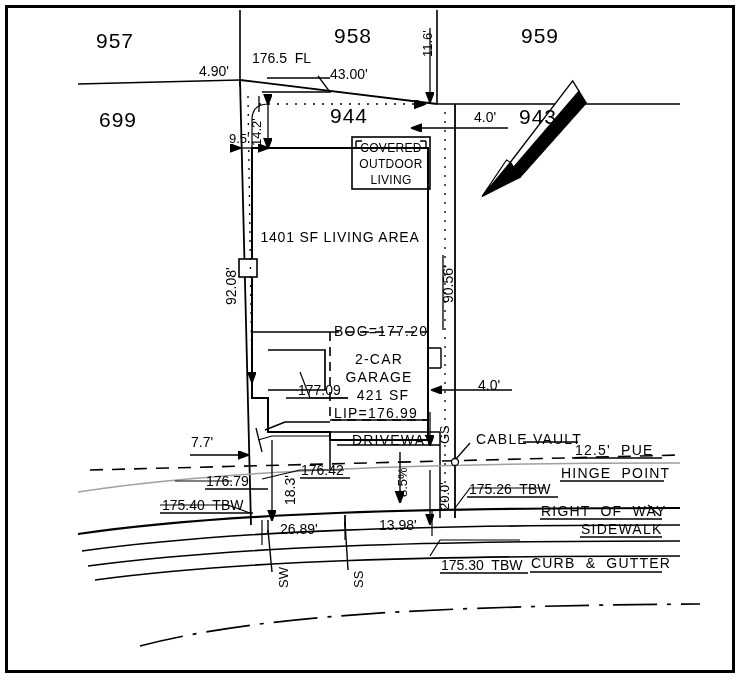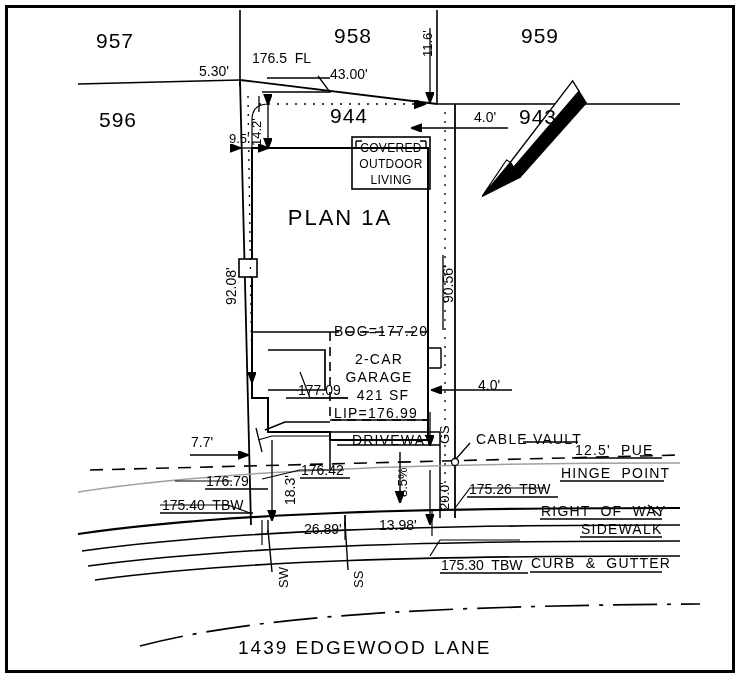--- a/index.html
+++ b/index.html
@@ -178,70 +178,69 @@
       <polygon points="0,50 96,20 96,34 0,62" fill="#000" stroke="#000" stroke-width="1"></polygon>
       <polygon points="0,50 96,20 96,8 0,44" fill="#fff" stroke="#000" stroke-width="1.4"></polygon>
       <polygon points="0,44 0,62 -42,58" fill="#000" stroke="#000" stroke-width="1"></polygon>
       <polygon points="0,44 -42,58 -2,40" fill="#fff" stroke="#000" stroke-width="1.2"></polygon>
     </g>
   </svg>
 
   <div class="lbl lot-num" style="left:96px;top:30px;">957</div>
   <div class="lbl lot-num" style="left:334px;top:25px;">958</div>
   <div class="lbl lot-num" style="left:521px;top:25px;">959</div>
-  <div class="lbl lot-num" style="left:99px;top:109px;">596</div>
+  <div class="lbl lot-num" style="left:99px;top:109px;">699</div>
   <div class="lbl lot-num" style="left:330px;top:105px;">944</div>
   <div class="lbl lot-num" style="left:519px;top:106px;">943</div>
 
-  <div class="lbl dim" style="left:199px;top:64px;">5.30'</div>
+  <div class="lbl dim" style="left:199px;top:64px;">4.90'</div>
   <div class="lbl dim" style="left:252px;top:51px;">176.5  FL</div>
   <div class="lbl dim" style="left:330px;top:67px;">43.00'</div>
   <div class="lbl dim-sm rot90" style="left:421px;top:57px;">11.6'</div>
   <div class="lbl dim-sm rot90" style="left:250px;top:146px;">14.2'</div>
   <div class="lbl dim-sm" style="left:229px;top:132px;">9.5'</div>
   <div class="lbl dim" style="left:474px;top:110px;">4.0'</div>
   <div class="lbl dim" style="left:478px;top:378px;">4.0'</div>
 
   <div class="lbl dim rot90" style="left:224px;top:305px;">92.08'</div>
   <div class="lbl dim rot90" style="left:441px;top:303px;">90.56'</div>
 
   <div class="lbl room" style="left:355px;top:142px;width:72px;">COVERED</div>
   <div class="lbl room" style="left:355px;top:158px;width:72px;">OUTDOOR</div>
   <div class="lbl room" style="left:355px;top:174px;width:72px;">LIVING</div>
 
-  <div class="lbl plan-title ctr" style="left:253px;top:207px;width:174px;">PLAN 1A</div>
+  <div class="lbl plan-sub ctr" style="left:253px;top:230px;width:174px;">1401 SF LIVING AREA</div>
 
   <div class="lbl note-sp" style="left:334px;top:324px;">BOG=177.20</div>
   <div class="lbl note-sp ctr" style="left:330px;top:352px;width:98px;">2-CAR</div>
   <div class="lbl note-sp ctr" style="left:330px;top:370px;width:98px;">GARAGE</div>
   <div class="lbl note-sp ctr" style="left:330px;top:388px;width:106px;">421 SF</div>
   <div class="lbl note-sp" style="left:334px;top:406px;">LIP=176.99</div>
 
   <div class="lbl note-sp" style="left:352px;top:433px;text-align:center;">DRIVEWAY</div>
 
   <div class="lbl dim" style="left:298px;top:383px;">177.09</div>
   <div class="lbl dim" style="left:206px;top:474px;">176.79</div>
   <div class="lbl dim" style="left:301px;top:463px;">176.42</div>
   <div class="lbl dim" style="left:162px;top:498px;">175.40  TBW</div>
   <div class="lbl dim" style="left:469px;top:482px;">175.26  TBW</div>
   <div class="lbl dim" style="left:441px;top:558px;">175.30  TBW</div>
 
   <div class="lbl dim" style="left:191px;top:435px;">7.7'</div>
   <div class="lbl dim rot90" style="left:283px;top:505px;">18.3'</div>
-  <div class="lbl dim" style="left:280px;top:522px;margin-left:24px;">26.89'</div>
+  <div class="lbl dim" style="left:280px;top:522px;">26.89'</div>
   <div class="lbl dim" style="left:379px;top:518px;">13.98'</div>
   <div class="lbl dim-sm rot90" style="left:396px;top:497px;">8.5%</div>
   <div class="lbl dim-sm rot90" style="left:438px;top:444px;">GS</div>
   <div class="lbl dim-sm rot90" style="left:438px;top:510px;">20.0'</div>
 
   <div class="lbl note-sp" style="left:476px;top:432px;">CABLE VAULT</div>
   <div class="lbl note-sp" style="left:575px;top:443px;">12.5'  PUE</div>
   <div class="lbl note-sp" style="left:561px;top:466px;">HINGE  POINT</div>
   <div class="lbl note-sp" style="left:541px;top:504px;">RIGHT  OF  WAY</div>
   <div class="lbl note-sp" style="left:581px;top:522px;">SIDEWALK</div>
   <div class="lbl note-sp" style="left:531px;top:556px;">CURB  &amp;  GUTTER</div>
 
   <div class="lbl dim-sm rot90" style="left:277px;top:588px;">SW</div>
   <div class="lbl dim-sm rot90" style="left:352px;top:588px;">SS</div>
 
-  <div class="lbl street" style="left:238px;top:638px;">1439 EDGEWOOD LANE</div>
 
 </div>
 
 </body></html>

